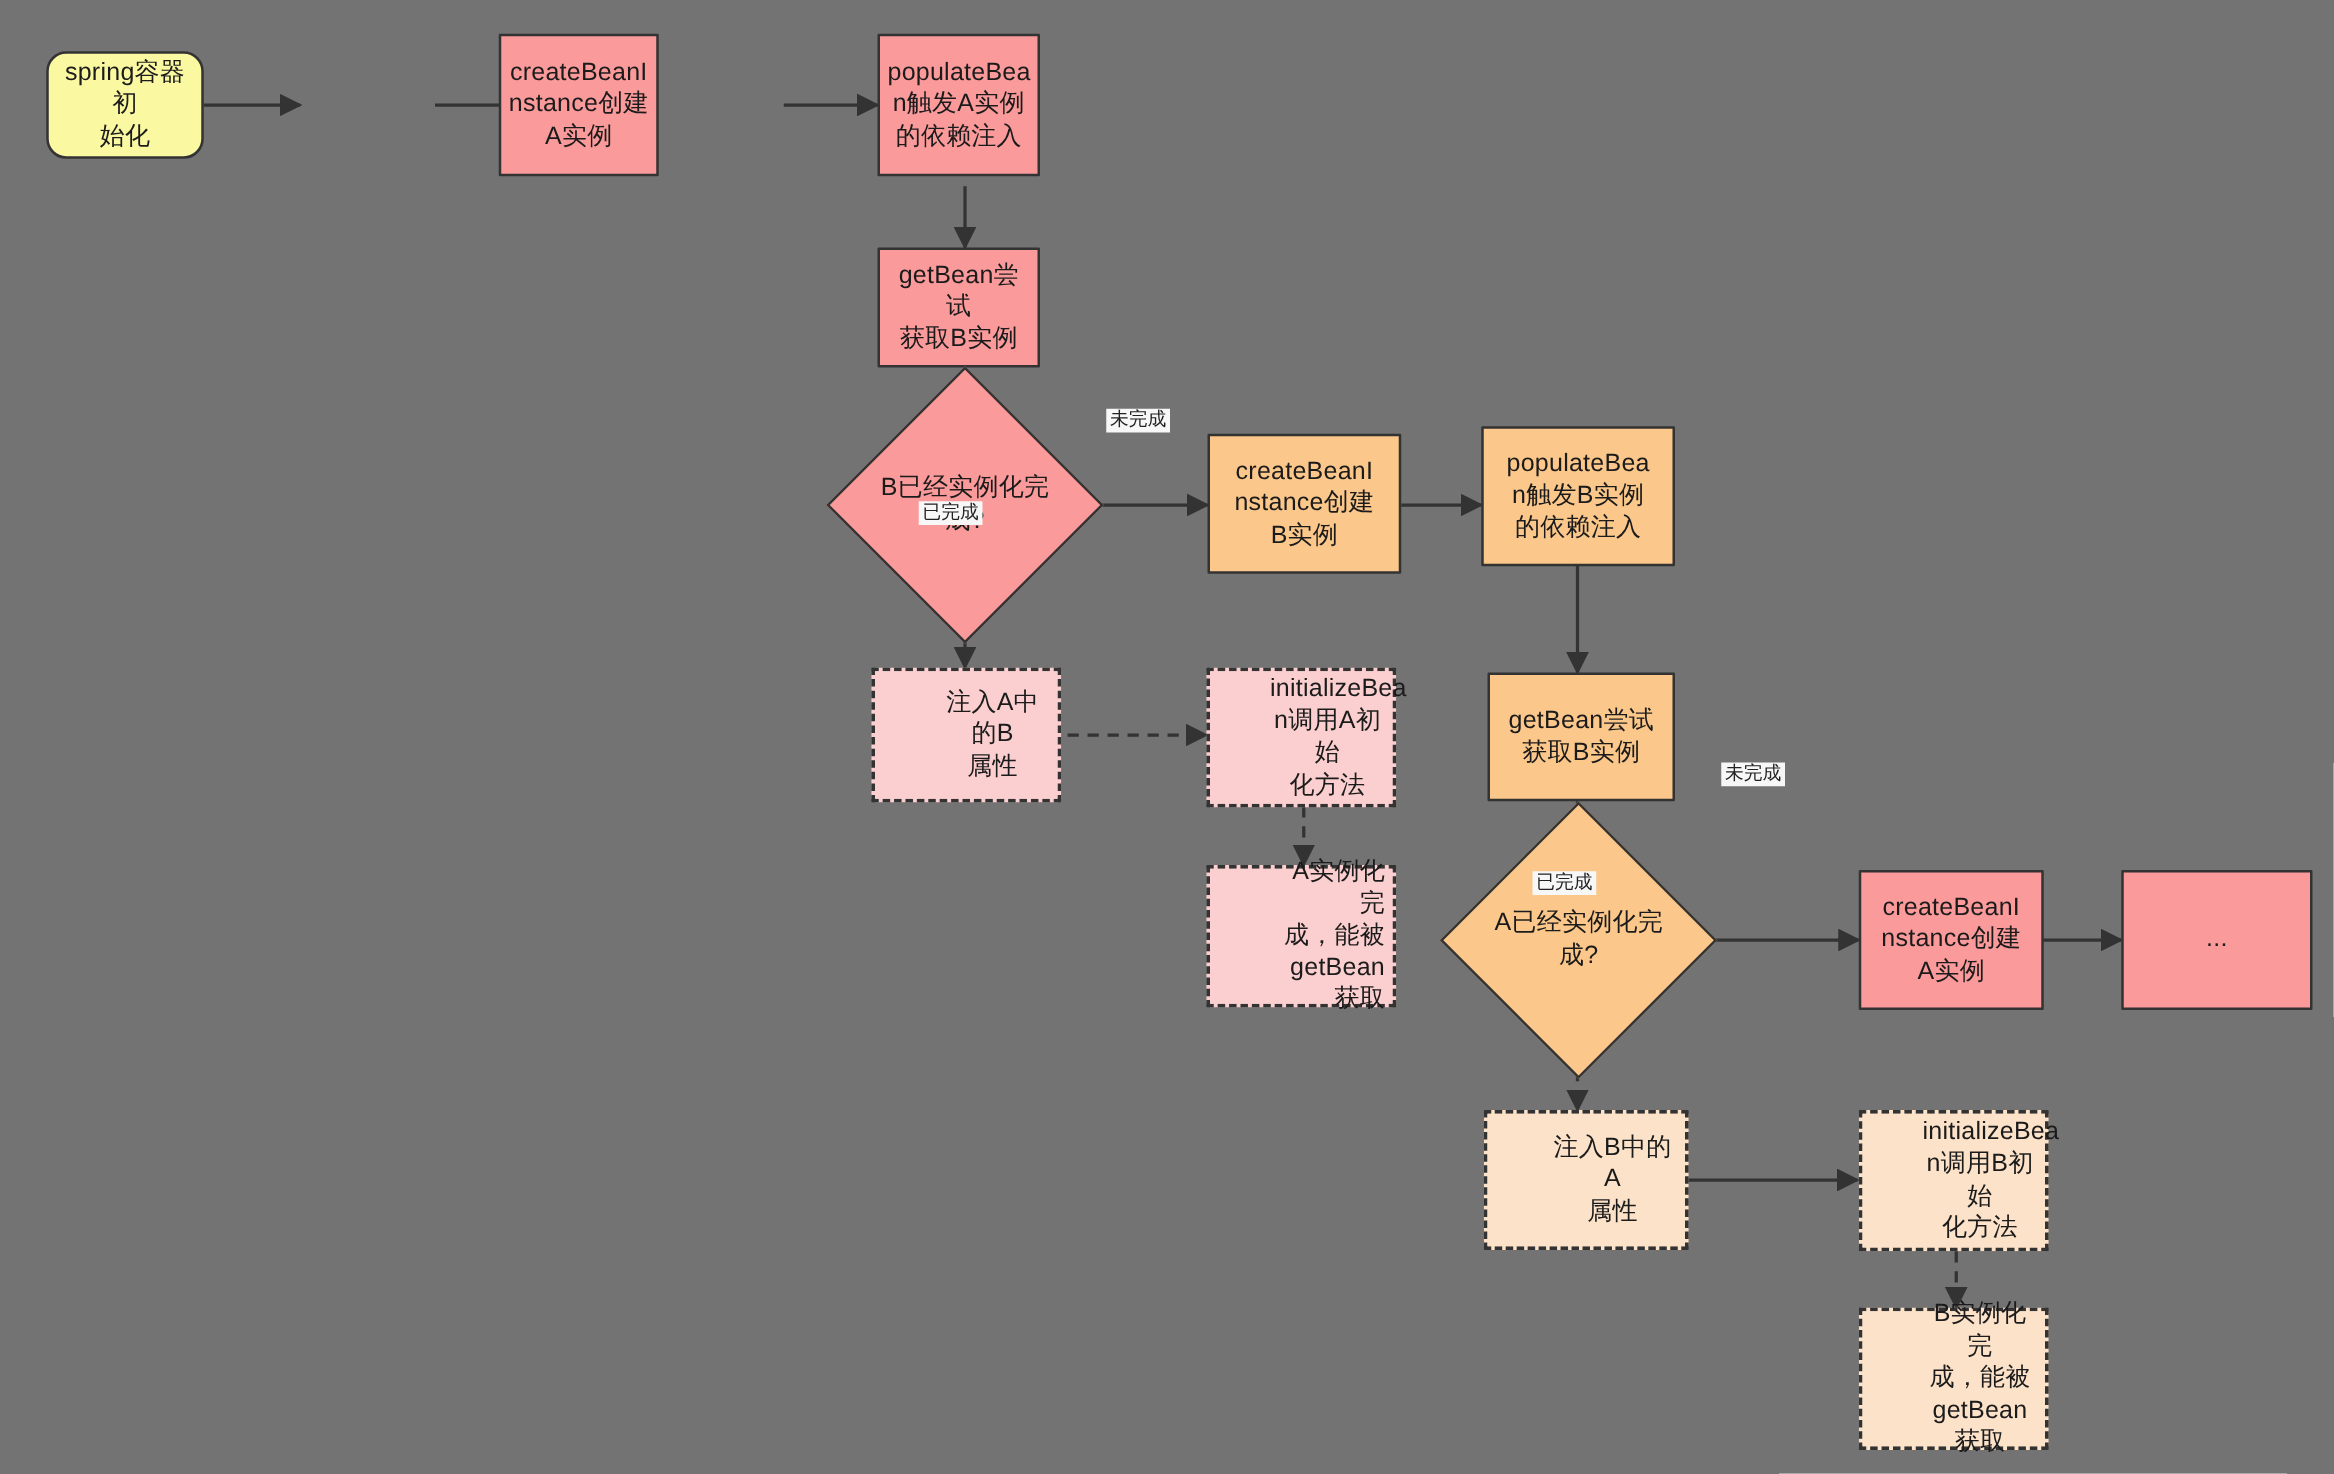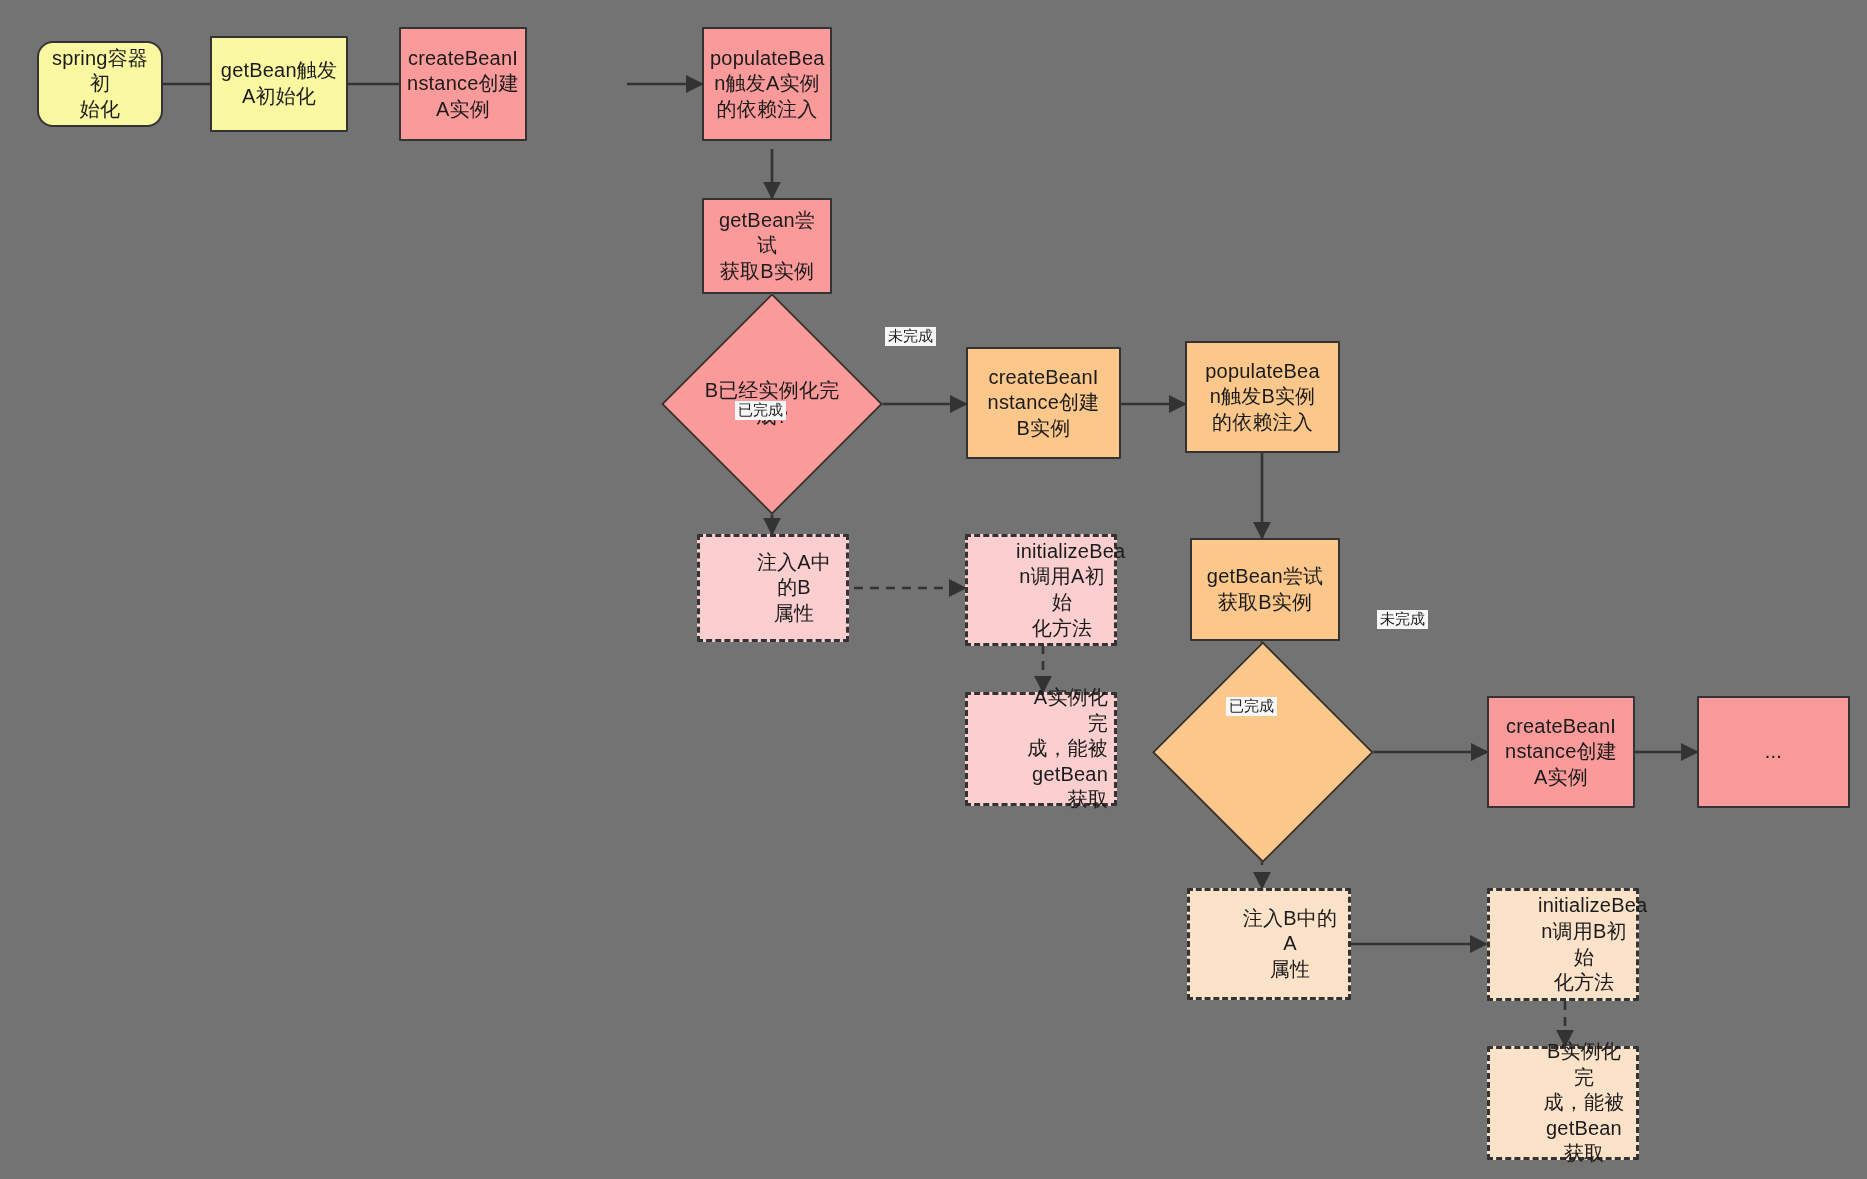--- a/index.html
+++ b/index.html
@@ -148,24 +148,20 @@
       
       <path d="M 1565 1001 L 1565 1046"></path>
     </g>
   </svg>
 
   <div class="node stadium fill-yellow" style="left:37px; top:41px; width:126px; height:86px;">
     <span class="lbl">spring容器初
 始化</span>
   </div>
 
-  <div class="node rect fill-yellow" style="left:210px; top:36px; width:138px; height:96px;">
-    <span class="lbl">getBean触发
-A初始化</span>
-  </div>
 
   <div class="node rect fill-red" style="left:399px; top:27px; width:128px; height:114px;">
     <span class="lbl">createBeanI
 nstance创建
 A实例</span>
   </div>
 
   <div class="node rect fill-red" style="left:702px; top:27px; width:130px; height:114px;">
     <span class="lbl">populateBea
 n触发A实例
@@ -212,20 +208,22 @@
 getBean获取</span>
   </div>
 
   <div class="node rect fill-orange" style="left:1190px; top:538px; width:150px; height:103px;">
     <span class="lbl">getBean尝试
 获取B实例</span>
   </div>
 
   <div class="node diamond" style="left:1152px; top:676px; width:222px; height:152px;">
     <span class="dia-shape fill-orange" style="width:70.7%; height:103%;"></span>
+    <span class="lbl">A已经实例化完
+成?</span>
   </div>
 
   <div class="node rect fill-red" style="left:1487px; top:696px; width:148px; height:112px;">
     <span class="lbl">createBeanI
 nstance创建
 A实例</span>
   </div>
 
   <div class="node rect fill-red" style="left:1697px; top:696px; width:153px; height:112px;">
     <span class="lbl">...</span>

